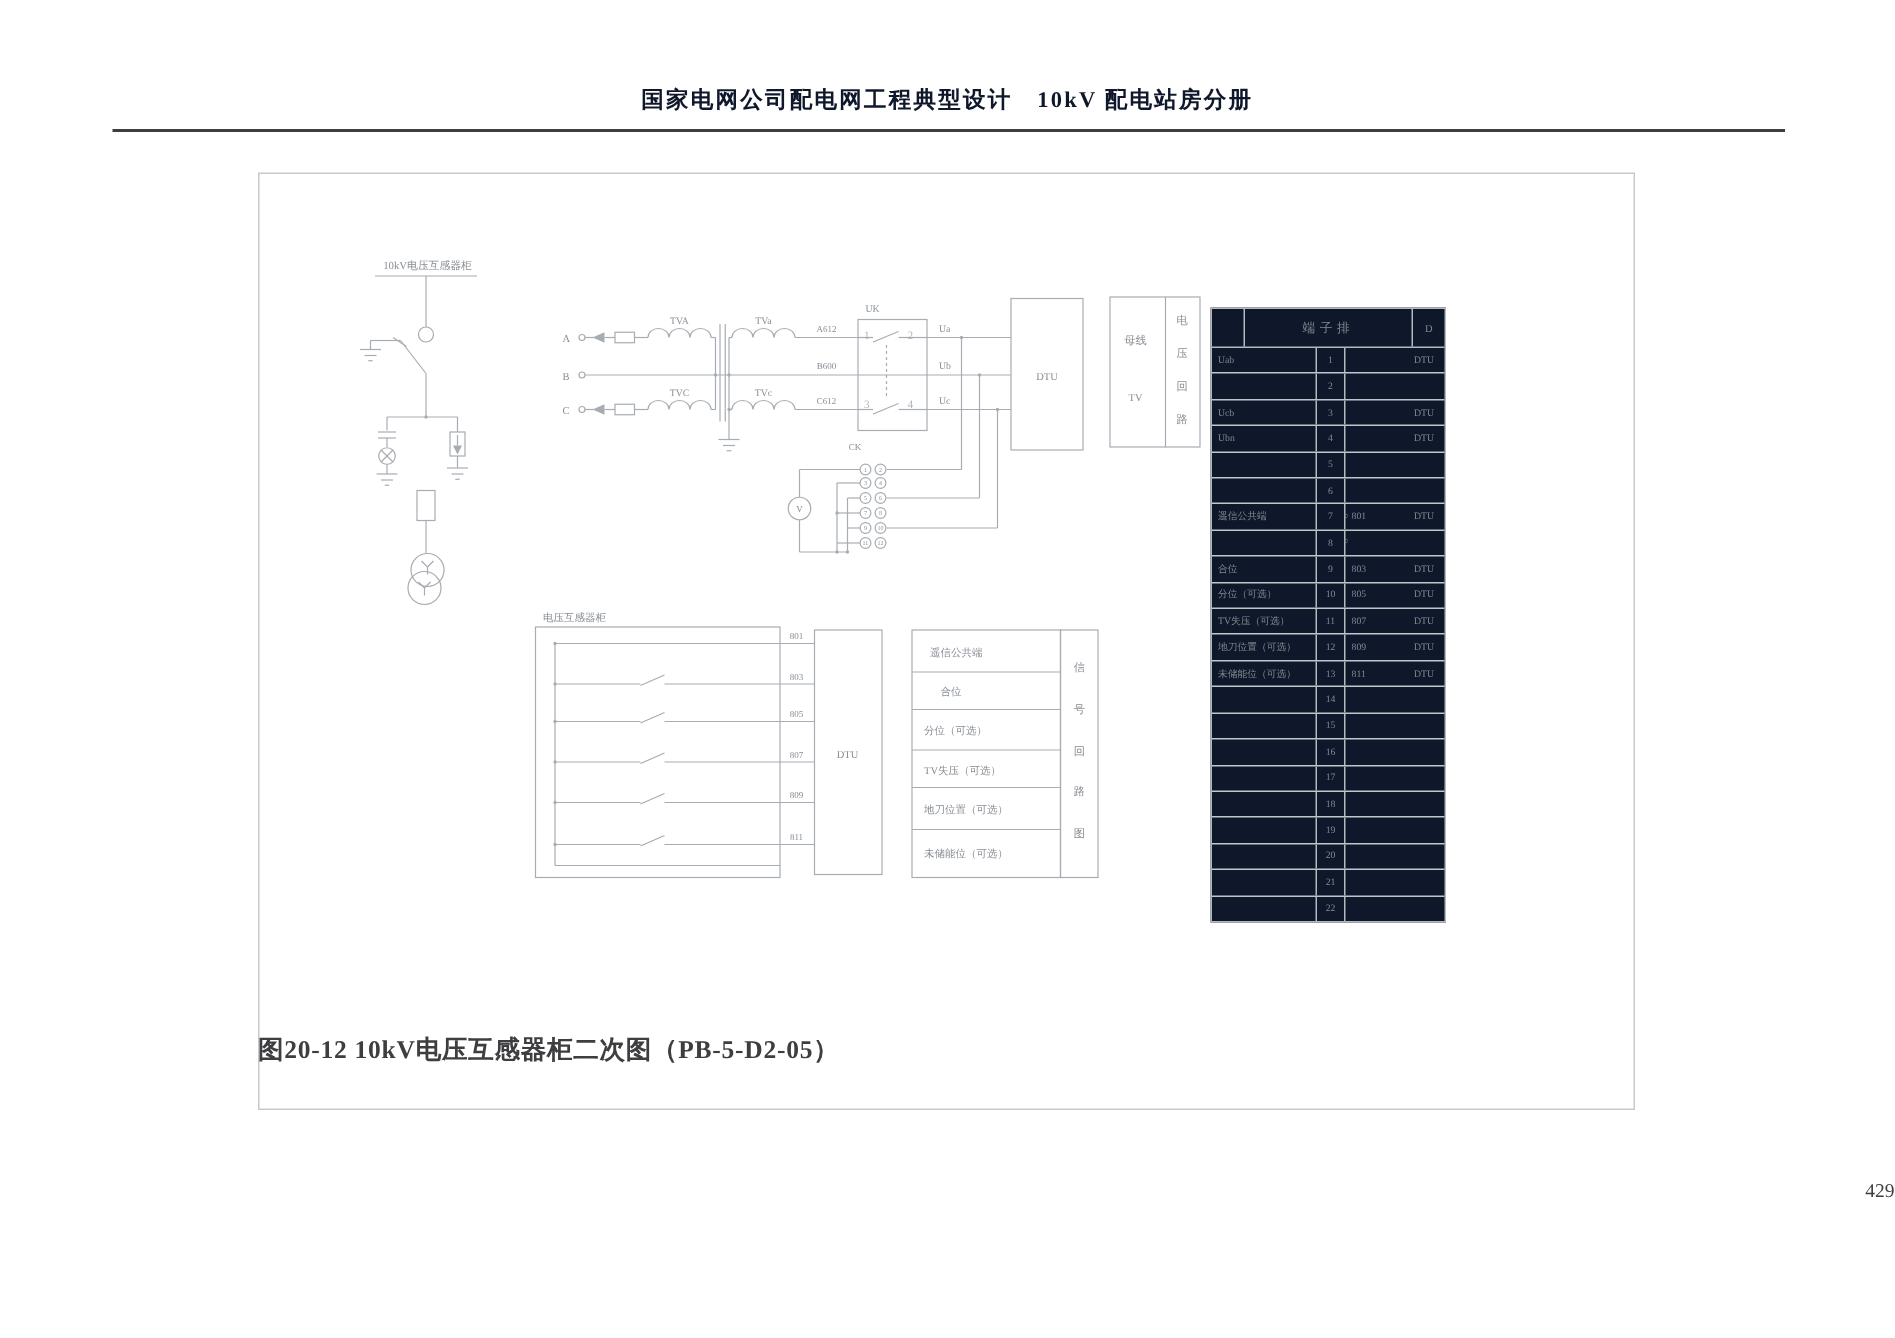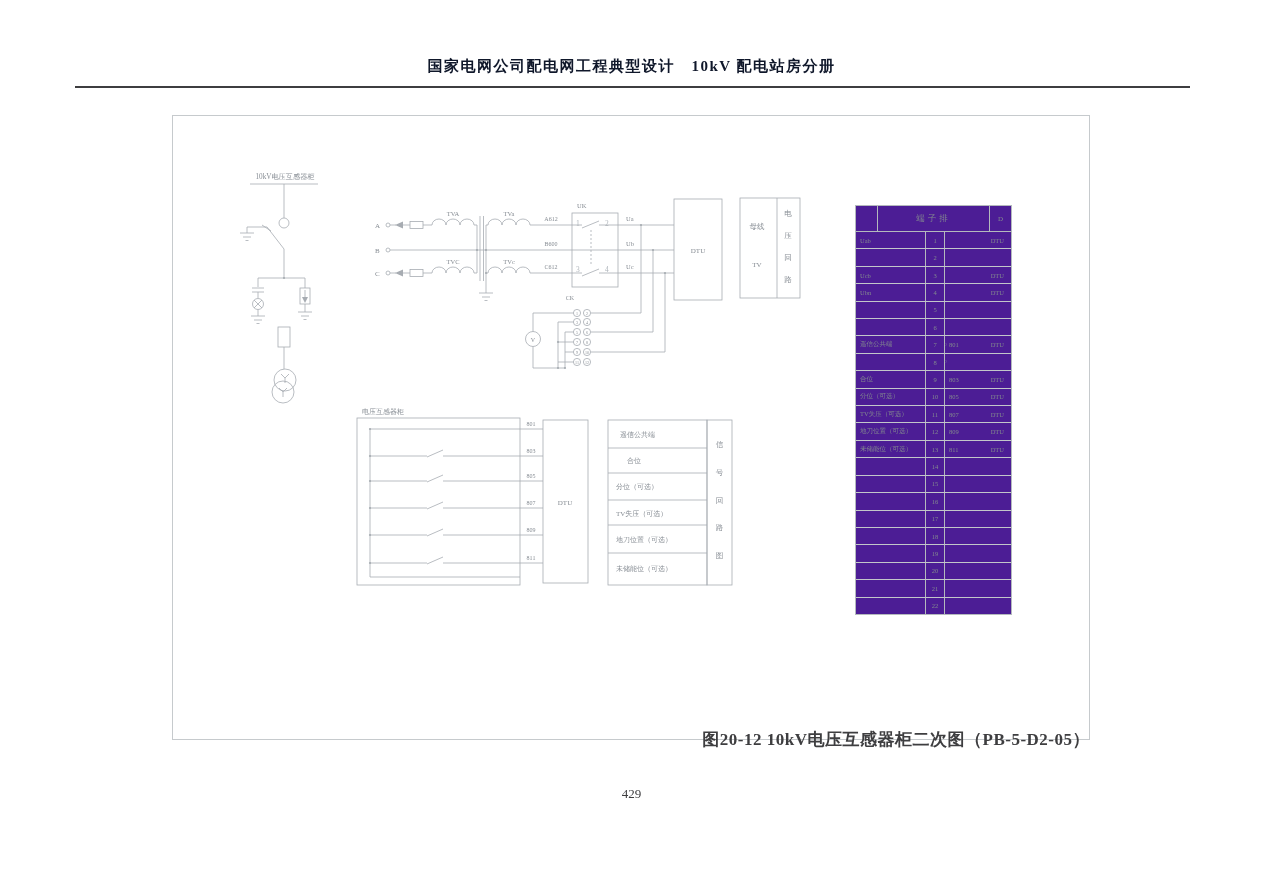--- a/index.html
+++ b/index.html
@@ -9,28 +9,28 @@
        font-size:15px;font-weight:700;color:#0f172a;letter-spacing:1.5px;}
   .hdr-rule{position:absolute;top:86px;left:75px;width:1115px;height:2px;background:#3e3e40;}
   .frame{position:absolute;left:172px;top:115px;width:918px;height:625px;
        border:1px solid #c6cacd;box-sizing:border-box;}
   svg.drawing{position:absolute;left:172px;top:115px;}
   svg.drawing line,svg.drawing rect,svg.drawing circle,svg.drawing path,svg.drawing polyline
        {stroke:#a7acb2;stroke-width:0.8;fill:none;}
   svg.drawing .f{fill:#a7acb2;stroke:none;}
   svg.drawing text{font-family:"Liberation Serif",serif;fill:#878d94;stroke:none;}
   svg.drawing text.lt{fill:#b0b6bc;}
-  .caption{position:absolute;left:172px;top:688px;width:918px;text-align:right;
-       font-size:17px;font-weight:600;color:#3e3e40;letter-spacing:0.5px;margin-top:40px;}
-  .pageno{position:absolute;top:786px;left:0;width:100%;text-align:center;
+  .caption{position:absolute;left:172px;top:688px;width:918px;text-align:left;
+       font-size:17px;font-weight:600;color:#3e3e40;letter-spacing:0.5px;}
+  .pageno{position:absolute;top:786px;left:0;width:100%;text-align:right;
        font-size:13px;color:#3e3e40;}
   
-  .tt{position:absolute;left:855px;top:205px;width:157px;height:410px;
+  .tt{position:absolute;left:807px;top:205px;width:157px;height:410px;
       border:1px solid #b4b9bd;box-sizing:border-box;display:flex;flex-direction:column;
-      color:#83898f;background:#4c1d95;}
+      color:#83898f;background:#0f172a;}
   .tt-head{height:26px;flex:none;display:flex;border-bottom:1px solid #b4b9bd;box-sizing:border-box;}
   .tt-head-corner{width:22px;border-right:1px solid #b4b9bd;box-sizing:border-box;}
   .tt-head-title{flex:1;display:flex;align-items:center;justify-content:center;
       font-size:8.5px;letter-spacing:3px;}
   .tt-head-d{width:22px;border-left:1px solid #b4b9bd;box-sizing:border-box;
       display:flex;align-items:center;justify-content:center;font-size:7px;}
   .tt-body{flex:1;display:flex;flex-direction:column;min-height:0;}
   .tt-row{flex:1;display:flex;min-height:0;}
   .tt-row + .tt-row{border-top:1px solid #c2c6ca;}
   .tt-label{width:69px;box-sizing:border-box;display:flex;align-items:center;

